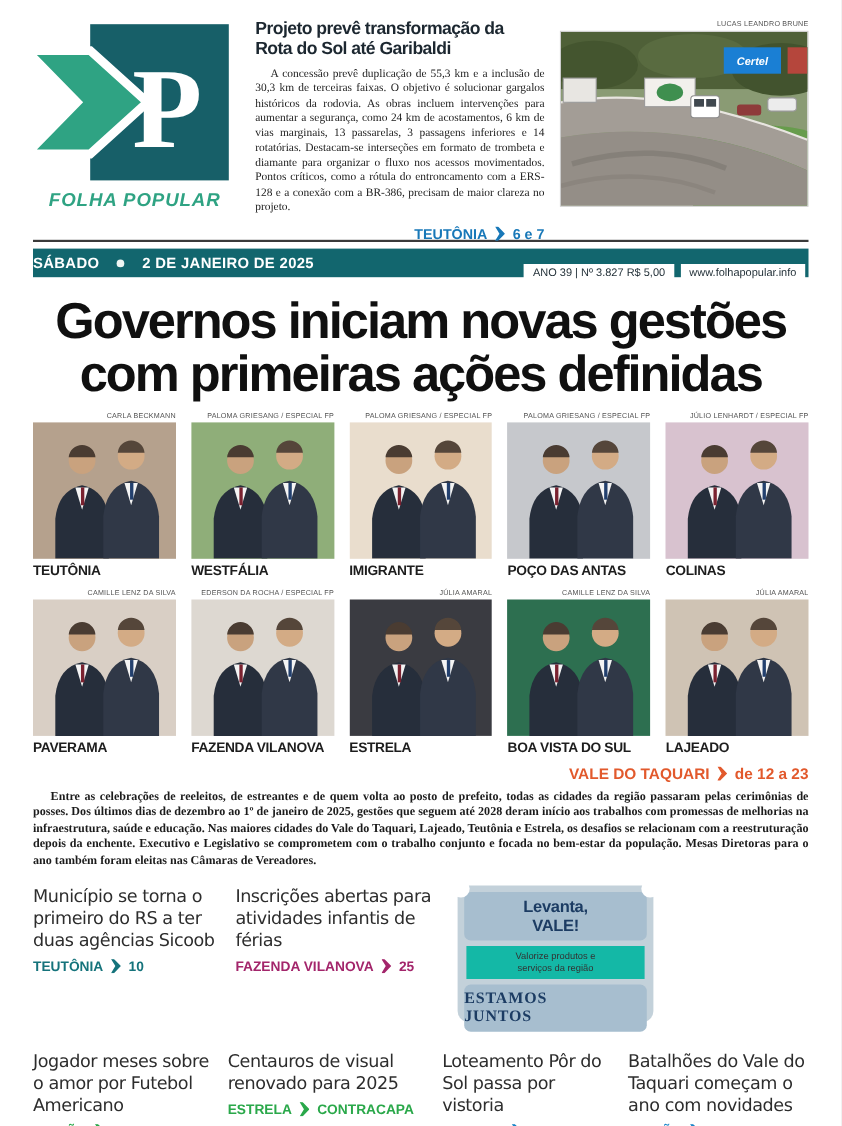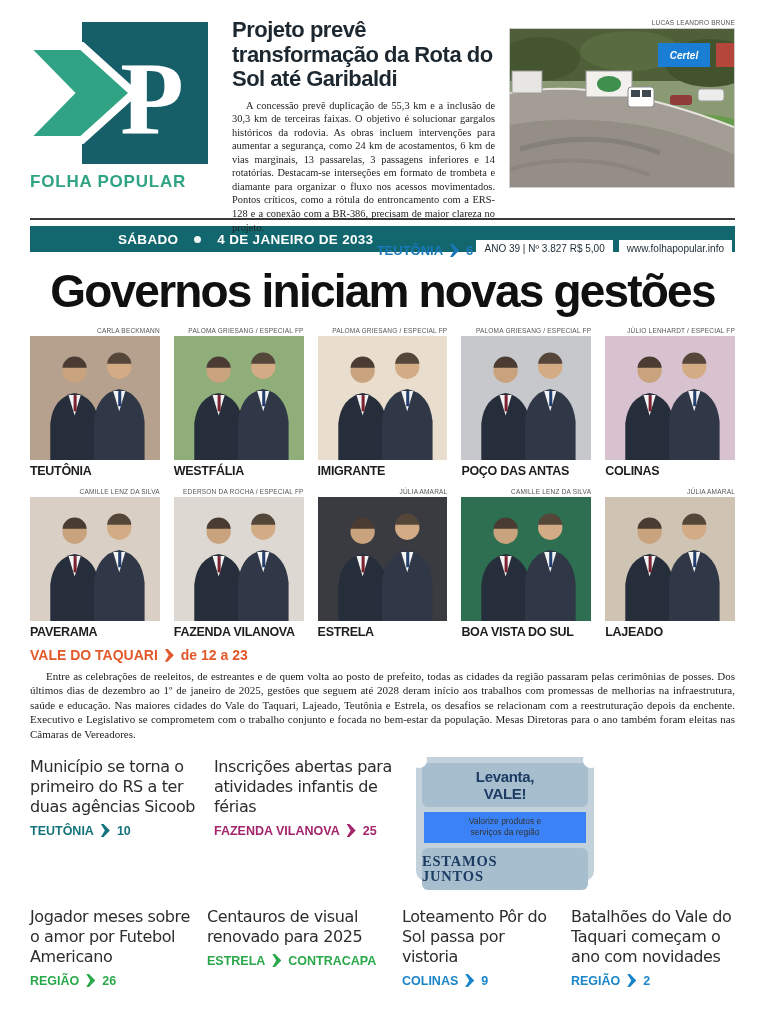--- a/index.html
+++ b/index.html
@@ -2,66 +2,66 @@
 <html><head>
 <meta charset="utf-8">
 <style>
   html,body{margin:0;padding:0;background:#e8e8e8;}
   .page{position:relative;width:765px;height:1024px;margin:0 auto;background:#ffffff;
         font-family:"Liberation Sans",sans-serif;overflow:hidden;}
   
   .mast{display:flex;padding:18px 30px 0 30px;height:192px;}
   .logo{width:192px;flex:0 0 192px;}
   .logo svg{display:block;}
-  .logo-name{color:#2fa383;font-weight:bold;font-size:17px;letter-spacing:.8px;margin-top:4px;text-align:left;width:185px;}
+  .logo-name{color:#2fa383;font-weight:bold;font-size:17px;letter-spacing:.8px;margin-top:4px;text-align:center;width:185px;font-style:italic;}
   .top-story{flex:1;padding:0 14px 0 10px;}
-  .top-story h2{margin:0 0 7px 0;font-size:22px;line-height:1.12;letter-spacing:-.5px;color:#1c2730;font-weight:bold;}
+  .top-story h2{margin:0 0 7px 0;font-size:16px;line-height:1.12;letter-spacing:-.5px;color:#1c2730;font-weight:bold;}
   .top-story p{margin:0;font-family:"Liberation Serif",serif;font-size:10.4px;line-height:1.3;color:#222;
                text-align:justify;text-indent:14px;}
   .secline{font-weight:bold;font-size:13px;text-align:right;margin-top:9px;white-space:nowrap;}
   .secline.blue{color:#1878b8;}
   .arr{display:inline-block;width:9px;height:13px;background:currentColor;margin:0 7px;vertical-align:-2px;
        clip-path:polygon(0 0,30% 0,100% 50%,30% 100%,0 100%,44% 50%);}
   .road-photo{margin:0;position:relative;width:226px;flex:0 0 226px;}
   .credit{font-size:6.5px;color:#555;text-align:right;letter-spacing:.2px;line-height:10px;height:10px;}
   .road-photo svg{display:block;border:1px solid #ccc;}
   
   .rule{margin:8px 30px 6px 30px;border-top:2px solid #3a3a3a;}
   .datebar{margin:0 30px;height:26px;background:#12666e;display:flex;align-items:center;color:#fff;}
-  .db-left{display:flex;align-items:center;gap:16px;margin-left:88px;font-weight:bold;font-size:13.5px;letter-spacing:.3px;}
+  .db-left{display:flex;align-items:center;gap:16px;font-weight:bold;font-size:13.5px;letter-spacing:.3px;}
   .dot{width:7px;height:7px;border-radius:50%;background:#eef6f4;}
   .db-right{margin-left:auto;display:flex;gap:6px;margin-right:3px;margin-top:20px;}
   .db-box{background:#fff;color:#1d2b33;font-size:10px;padding:2px 8px;line-height:14px;white-space:nowrap;}
   
   .main-hl{margin:16px 30px 10px 30px;text-align:center;color:#101010;font-weight:bold;
            font-size:46px;line-height:1.04;letter-spacing:-1.8px;}
   .main-hl span{display:block;}
   
   .grid{margin:4px 30px 0 30px;display:grid;grid-template-columns:repeat(5,1fr);column-gap:14px;row-gap:9px;}
   .cell .photo{height:124px;position:relative;overflow:hidden;}
   .cell .photo svg{position:absolute;left:0;bottom:0;width:100%;height:100%;}
   .caption{font-size:12.5px;font-weight:bold;color:#1d1d1d;letter-spacing:-.3px;margin-top:4px;white-space:nowrap;}
   
-  .region-ref{text-align:left;margin:8px 30px 6px 30px;font-weight:bold;font-size:14px;white-space:nowrap;}
+  .region-ref{text-align:right;margin:8px 30px 6px 30px;font-weight:bold;font-size:14px;white-space:nowrap;}
   .lead-par{margin:0 30px;font-family:"Liberation Serif",serif;font-size:11px;line-height:1.32;color:#1c1c1c;
-            text-align:justify;text-indent:16px;}
+            text-align:justify;text-indent:16px;font-weight:bold;}
   
   .trow{margin:0 30px;display:grid;}
   .trow1{margin-top:16px;grid-template-columns:168px 186px 178px 135px;column-gap:16px;}
   .trow2{margin-top:26px;grid-template-columns:168px 186px 160px 163px;column-gap:9px;}
   .teaser h3{margin:0 0 7px 0;font-family:"DejaVu Sans",sans-serif;font-weight:normal;
              font-size:16px;line-height:1.24;color:#2d2d2d;letter-spacing:-.4px;}
   .teaser .secline{text-align:left;margin-top:0;font-size:12.5px;}
   
   .ad{position:relative;background:#c3d1da;border-radius:10px;padding:6px;height:112px;}
   .ad:before,.ad:after{content:"";position:absolute;top:-5px;width:16px;height:16px;border-radius:50%;background:#fff;}
   .ad:before{left:-5px;} .ad:after{right:-5px;}
   .ad-top{background:#a7becf;border-radius:6px;text-align:center;color:#1c3c63;font-weight:bold;
           font-size:15px;line-height:1.1;letter-spacing:-.3px;padding:6px 0 5px 0;}
-  .ad-mid{background:#3b82f6;margin:5px 2px;text-align:center;font-size:8.5px;color:#333;line-height:1.3;padding:4px 2px;}
+  .ad-mid{background:#14b8a6;margin:5px 2px;text-align:center;font-size:8.5px;color:#333;line-height:1.3;padding:4px 2px;}
   .ad-bot{background:#a7becf;border-radius:6px;text-align:left;color:#1c3c63;font-weight:bold;
           font-family:"Liberation Serif",serif;font-size:14.5px;line-height:1.05;letter-spacing:.8px;padding:6px 0;}
 </style>
 </head>
 <body>
 
 <svg width="0" height="0" style="position:absolute">
   <defs>
     <g id="ppl">
       <circle cx="44" cy="36" r="12" fill="#c9a27e"></circle>
@@ -126,30 +126,31 @@
       </svg>
     </figure>
   </header>
 
   <div class="rule"></div>
 
   <div class="datebar" style="background: rgb(18, 102, 110);">
     <div class="db-left">
       <span>SÁBADO</span>
       <span class="dot"></span>
-      <span>4 DE JANEIRO DE 2033</span>
+      <span>2 DE JANEIRO DE 2025</span>
     </div>
     <div class="db-right">
       <span class="db-box">ANO 39 | Nº 3.827 R$ 5,00</span>
       <span class="db-box">www.folhapopular.info</span>
     </div>
   </div>
 
   <h1 class="main-hl">
     <span>Governos iniciam novas gestões</span>
+    <span>com primeiras ações definidas</span>
   </h1>
 
   <section class="grid">
     <div class="cell">
       <div class="credit">CARLA BECKMANN</div>
       <div class="photo" style="background: rgb(181, 161, 141);">
           <svg viewBox="0 0 128 124" preserveAspectRatio="xMidYMax slice">
             <use href="#ppl"></use>
           </svg>
         </div>

